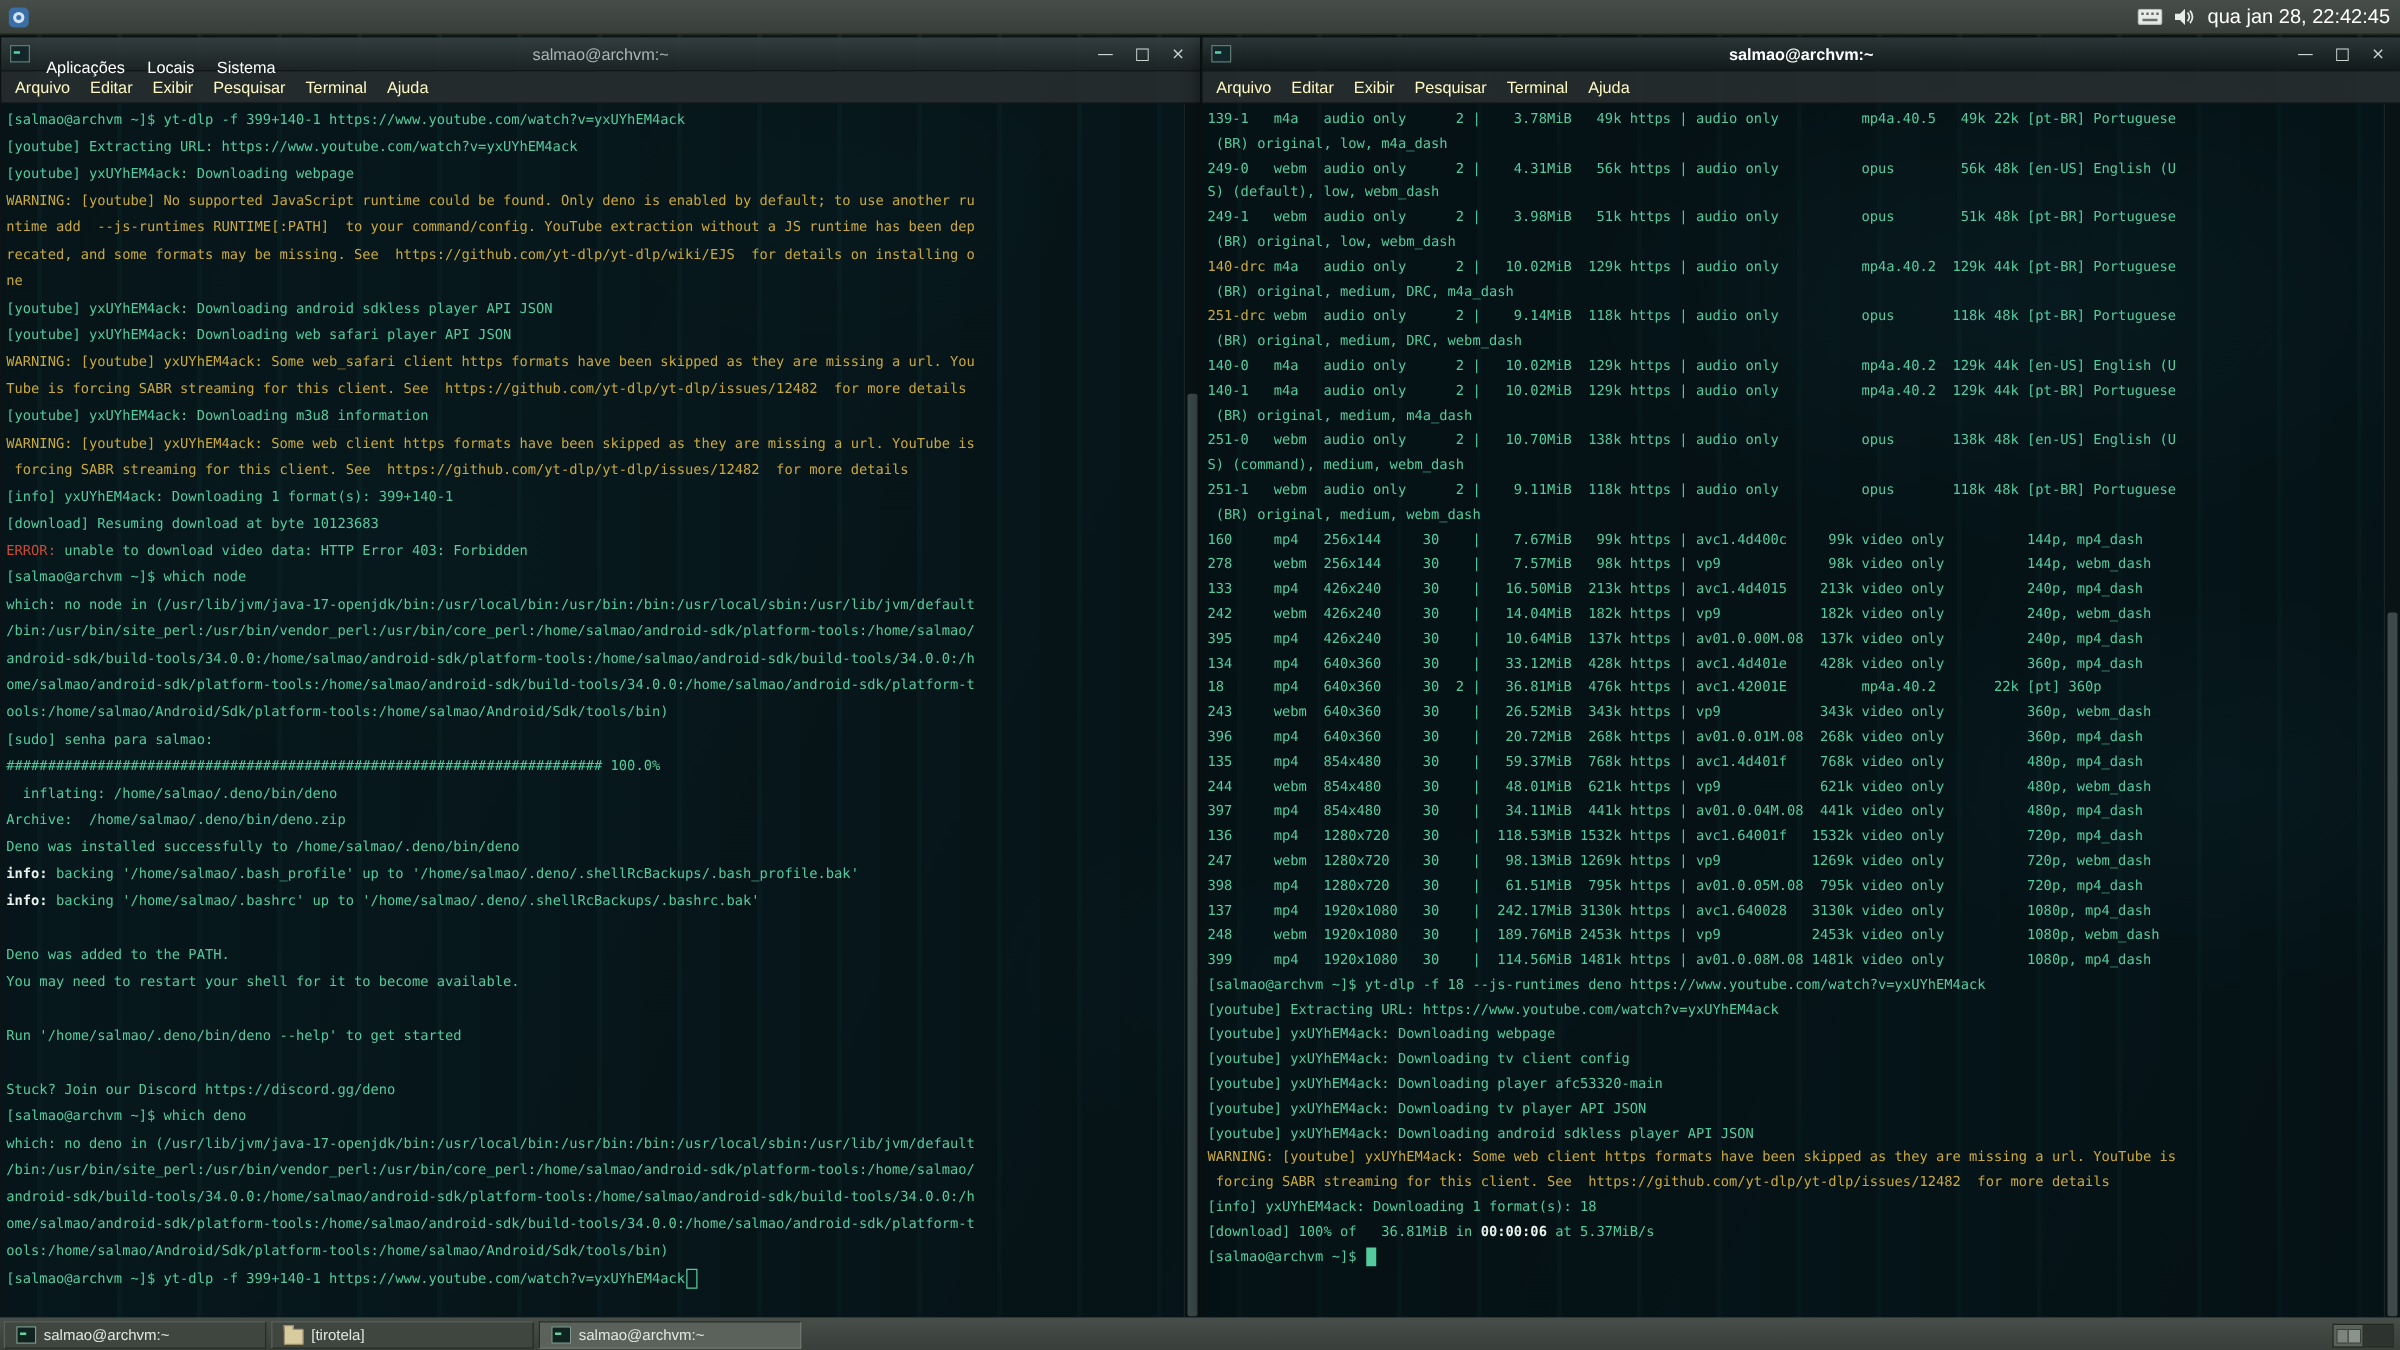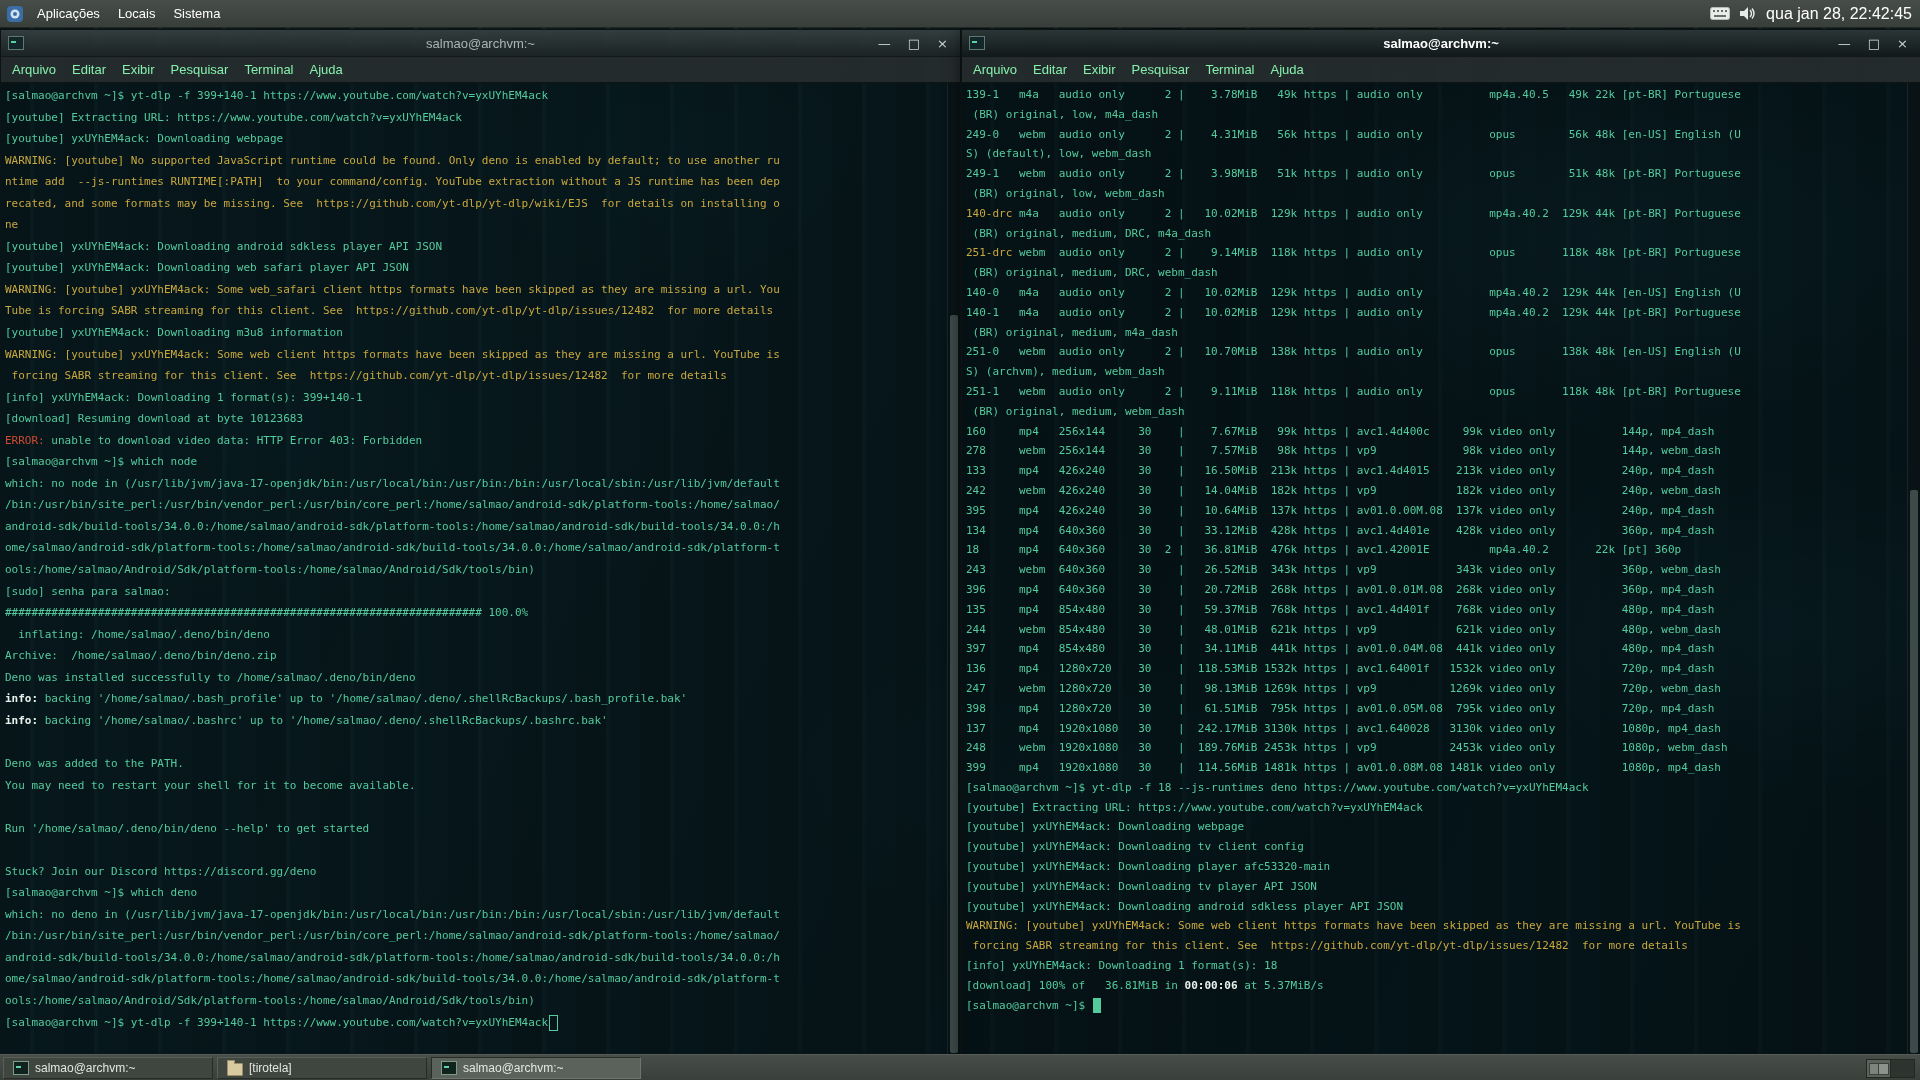--- a/index.html
+++ b/index.html
@@ -22,21 +22,21 @@
   }
   
   .top-panel{
     position:absolute;top:0;left:0;right:0;height:27px;
     background:linear-gradient(#474d48,#383e39);
     border-bottom:1px solid #23271f;
     display:flex;align-items:center;color:#fff;font-size:13px;z-index:30;
   }
   .panel-left{display:flex;align-items:center;height:100%;}
   .menu-logo{width:18px;height:18px;margin:0 4px 0 6px;display:flex;align-items:center;}
-  .pmenu-item{padding:0 9px;height:100%;display:flex;align-items:center;cursor:default;}
+  .pmenu-item{padding:0 9px;height:100%;display:flex;align-items:center;cursor:default;margin-top:40px;}
   .panel-right{margin-left:auto;display:flex;align-items:center;gap:10px;padding-right:8px;height:100%;}
   .clock{color:#fff;font-size:16px;white-space:nowrap;}
   
   .window{
     position:absolute;top:29px;height:1024px;
     border:1px solid #0d1314;box-shadow:0 3px 14px rgba(0,0,0,.55);
     display:flex;flex-direction:column;z-index:10;
   }
   .win-left{left:0;width:959px;}
   .win-right{left:961px;width:958px;}
@@ -48,21 +48,21 @@
   .win-right .titlebar{background:linear-gradient(rgba(44,54,54,.98),rgba(18,26,26,.98));}
   .win-icon{width:14px;height:12px;margin-left:7px;background:#13272a;border:1px solid #5d7a70;position:relative;z-index:2;}
   .win-icon::after{content:"";position:absolute;left:2px;top:4px;width:5px;height:2px;background:#57d3a3;}
   .title{position:absolute;left:0;right:0;text-align:center;font-size:13px;color:#a9b6b2;}
   .win-right .title{color:#ffffff;font-weight:bold;}
   .win-buttons{margin-left:auto;display:flex;gap:17px;padding-right:12px;color:#cdd6d2;font-family:"DejaVu Sans",sans-serif;font-size:13px;z-index:2;line-height:1;}
   .win-btn{cursor:default;}
   .menubar{
     flex:0 0 25px;display:flex;align-items:center;gap:2px;
     background:rgba(36,44,45,.96);border-bottom:1px solid rgba(10,14,15,.8);
-    color:#86efac;font-size:13px;padding-left:4px;
+    color:#fef9c3;font-size:13px;padding-left:4px;
   }
   .menu-item{padding:0 7px;cursor:default;}
   
   .termwrap{flex:1;position:relative;overflow:hidden;}
   .win-left  .termwrap{background:rgba(6,20,24,.78);}
   .win-right .termwrap{background:rgba(5,17,21,.80);}
   .term{
     position:absolute;top:0;bottom:0;left:0;right:12px;
     padding:2px 0 0 4px;overflow:hidden;
     font-family:"DejaVu Sans Mono",monospace;font-size:11px;
@@ -247,21 +247,21 @@
         <div class="tline"><span class="c-g">249-1   webm  audio only      2 |    3.98MiB   51k https | audio only          opus        51k 48k [pt-BR] Portuguese</span></div>
         <div class="tline"><span class="c-g"> (BR) original, low, webm_dash</span></div>
         <div class="tline"><span class="c-y">140-drc</span><span class="c-g"> m4a   audio only      2 |   10.02MiB  129k https | audio only          mp4a.40.2  129k 44k [pt-BR] Portuguese</span></div>
         <div class="tline"><span class="c-g"> (BR) original, medium, DRC, m4a_dash</span></div>
         <div class="tline"><span class="c-y">251-drc</span><span class="c-g"> webm  audio only      2 |    9.14MiB  118k https | audio only          opus       118k 48k [pt-BR] Portuguese</span></div>
         <div class="tline"><span class="c-g"> (BR) original, medium, DRC, webm_dash</span></div>
         <div class="tline"><span class="c-g">140-0   m4a   audio only      2 |   10.02MiB  129k https | audio only          mp4a.40.2  129k 44k [en-US] English (U</span></div>
         <div class="tline"><span class="c-g">140-1   m4a   audio only      2 |   10.02MiB  129k https | audio only          mp4a.40.2  129k 44k [pt-BR] Portuguese</span></div>
         <div class="tline"><span class="c-g"> (BR) original, medium, m4a_dash</span></div>
         <div class="tline"><span class="c-g">251-0   webm  audio only      2 |   10.70MiB  138k https | audio only          opus       138k 48k [en-US] English (U</span></div>
-        <div class="tline"><span class="c-g">S) (archvm), medium, webm_dash</span></div>
+        <div class="tline"><span class="c-g">S) (command), medium, webm_dash</span></div>
         <div class="tline"><span class="c-g">251-1   webm  audio only      2 |    9.11MiB  118k https | audio only          opus       118k 48k [pt-BR] Portuguese</span></div>
         <div class="tline"><span class="c-g"> (BR) original, medium, webm_dash</span></div>
         <div class="tline"><span class="c-g">160     mp4   256x144     30    |    7.67MiB   99k https | avc1.4d400c     99k video only          144p, mp4_dash</span></div>
         <div class="tline"><span class="c-g">278     webm  256x144     30    |    7.57MiB   98k https | vp9             98k video only          144p, webm_dash</span></div>
         <div class="tline"><span class="c-g">133     mp4   426x240     30    |   16.50MiB  213k https | avc1.4d4015    213k video only          240p, mp4_dash</span></div>
         <div class="tline"><span class="c-g">242     webm  426x240     30    |   14.04MiB  182k https | vp9            182k video only          240p, webm_dash</span></div>
         <div class="tline"><span class="c-g">395     mp4   426x240     30    |   10.64MiB  137k https | av01.0.00M.08  137k video only          240p, mp4_dash</span></div>
         <div class="tline"><span class="c-g">134     mp4   640x360     30    |   33.12MiB  428k https | avc1.4d401e    428k video only          360p, mp4_dash</span></div>
         <div class="tline"><span class="c-g">18      mp4   640x360     30  2 |   36.81MiB  476k https | avc1.42001E         mp4a.40.2       22k [pt] 360p</span></div>
         <div class="tline"><span class="c-g">243     webm  640x360     30    |   26.52MiB  343k https | vp9            343k video only          360p, webm_dash</span></div>

